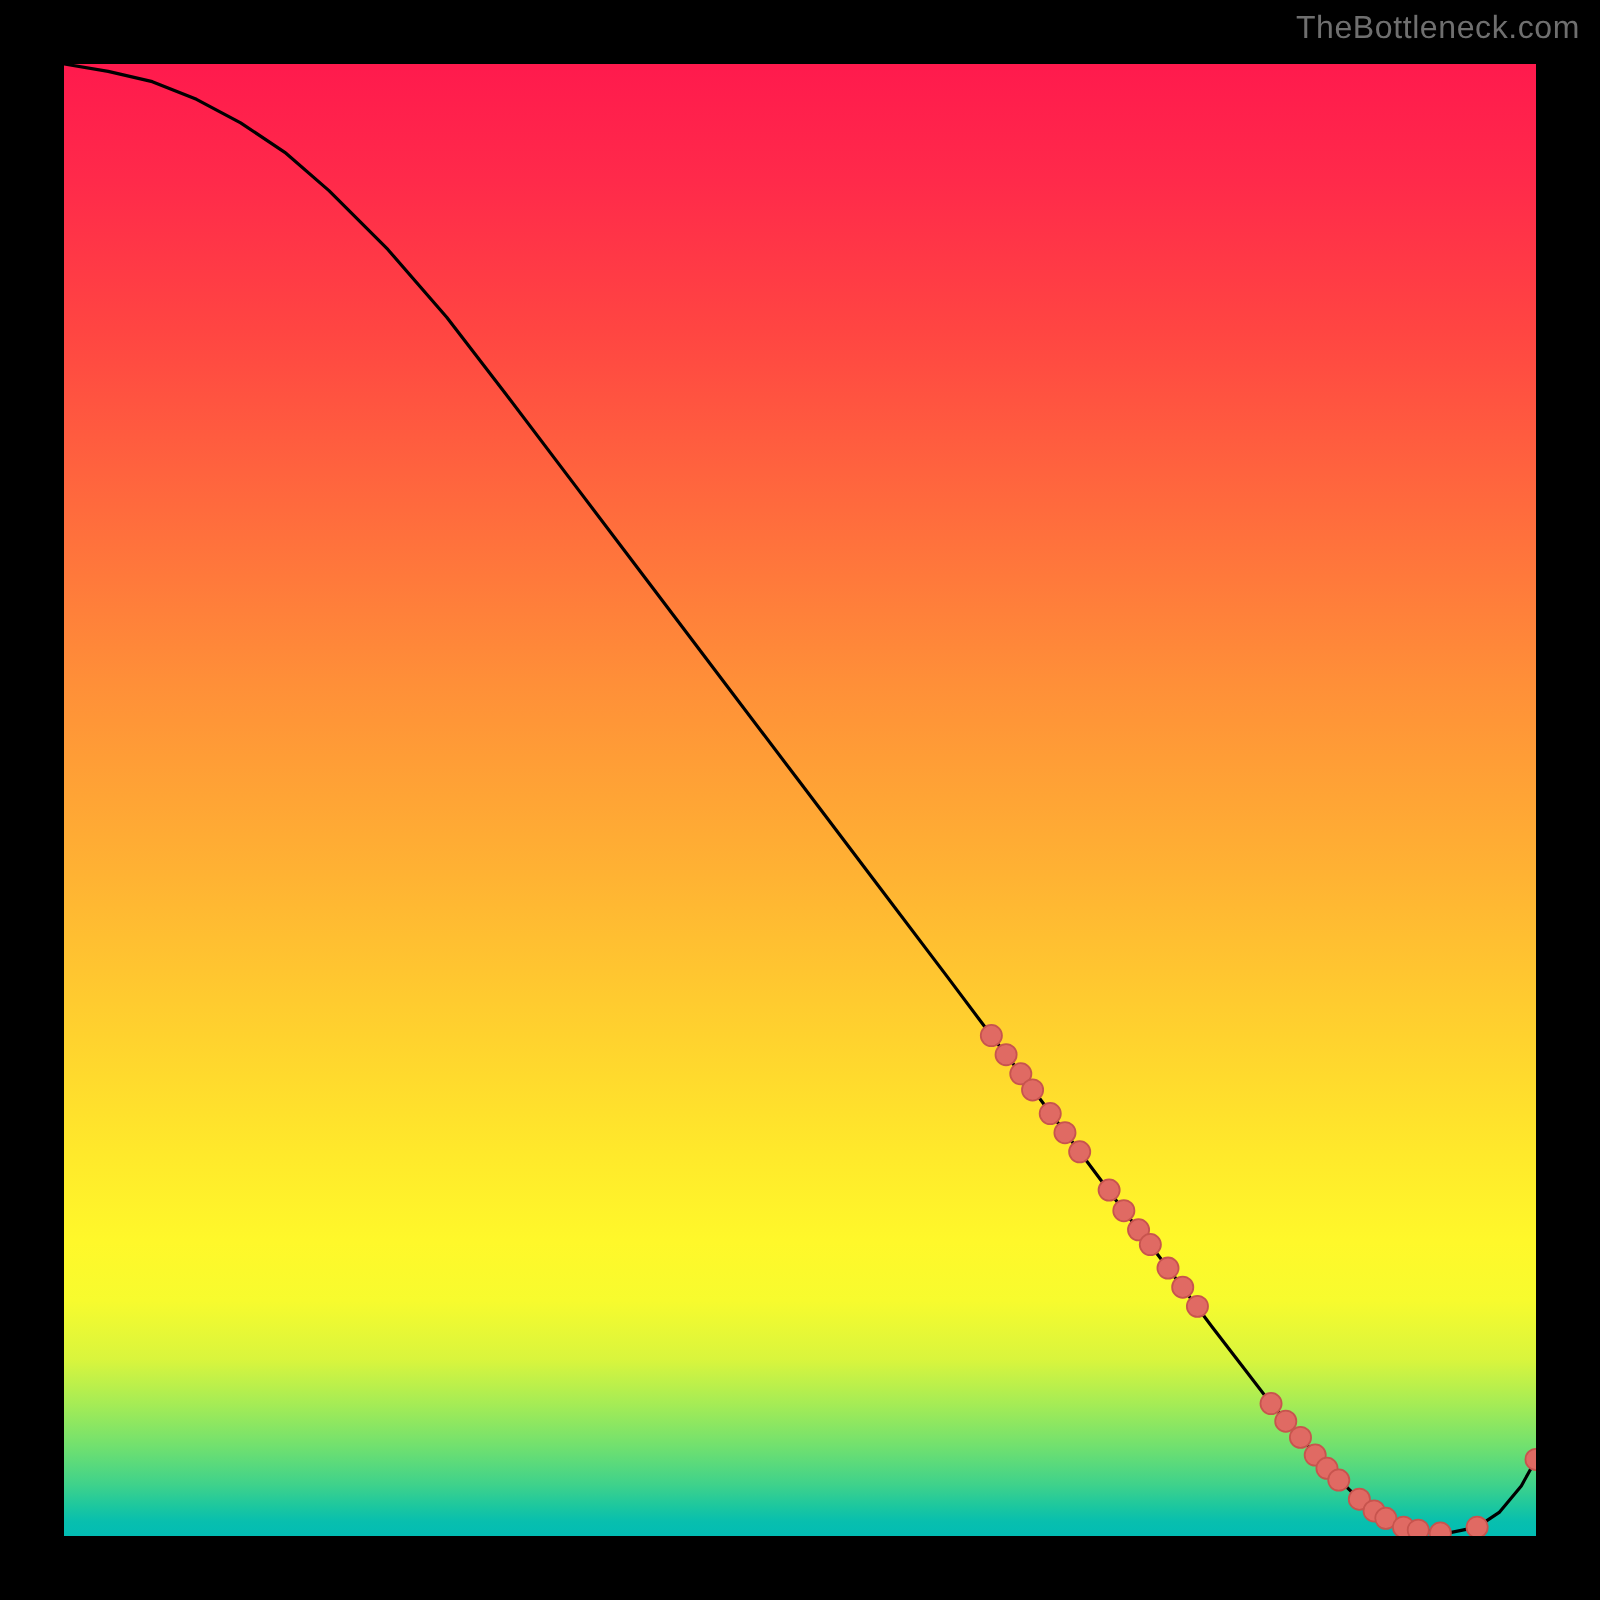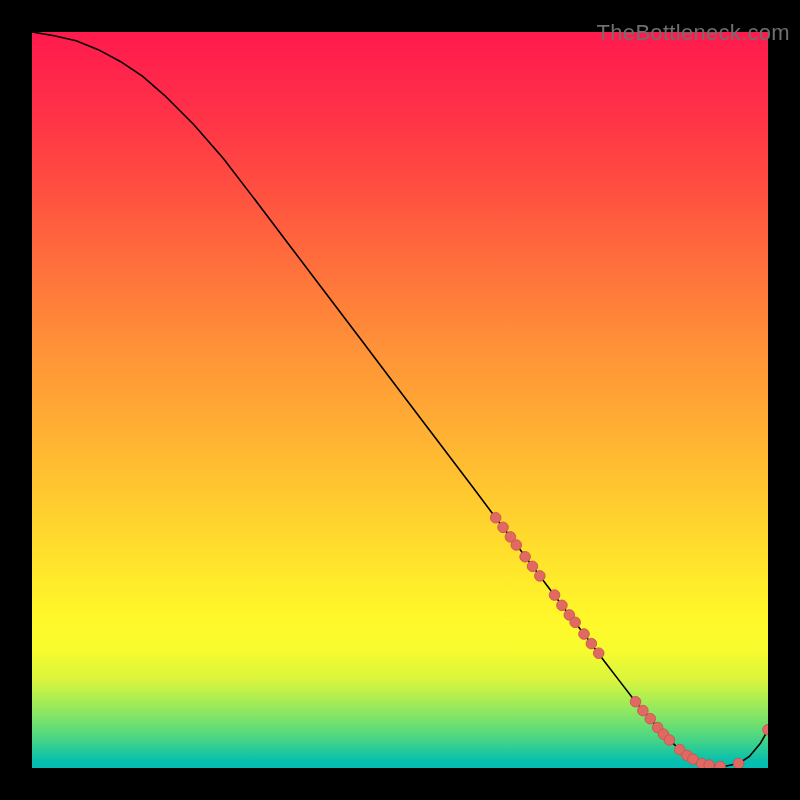--- a/index.html
+++ b/index.html
@@ -47,24 +47,24 @@
   .curve-layer, .dots-layer, .hit-layer {
     position: absolute;
     inset: 0;
     width: 100%;
     height: 100%;
   }
   .hit-layer { pointer-events: auto; }
   .hit-layer rect { fill: transparent; }
   .watermark {
     position: absolute;
-    top: 20px;
+    top: 6px;
     right: 10px;
     color: #6f6f6f;
-    font-size: 22px;
+    font-size: 16px;
     font-weight: 500;
     letter-spacing: 0.3px;
     user-select: none;
   }
 </style>
 </head>
 <body>
 
 <div class="stage">
 

